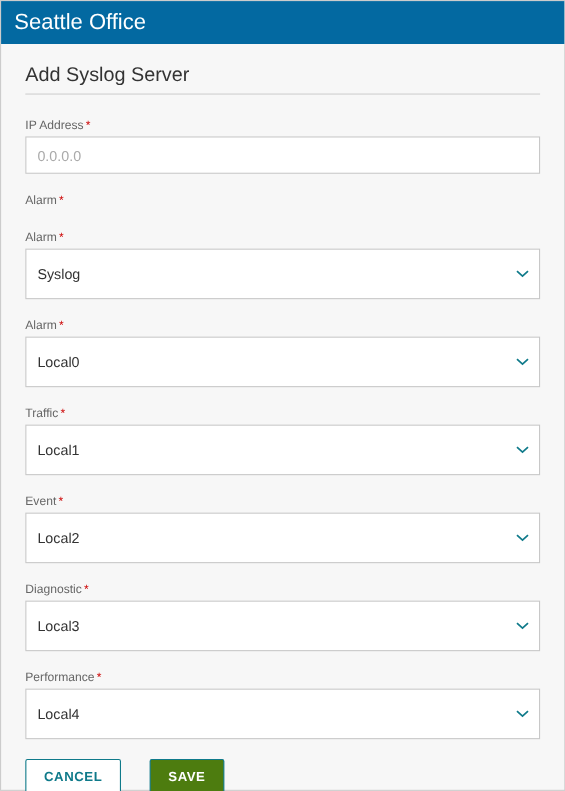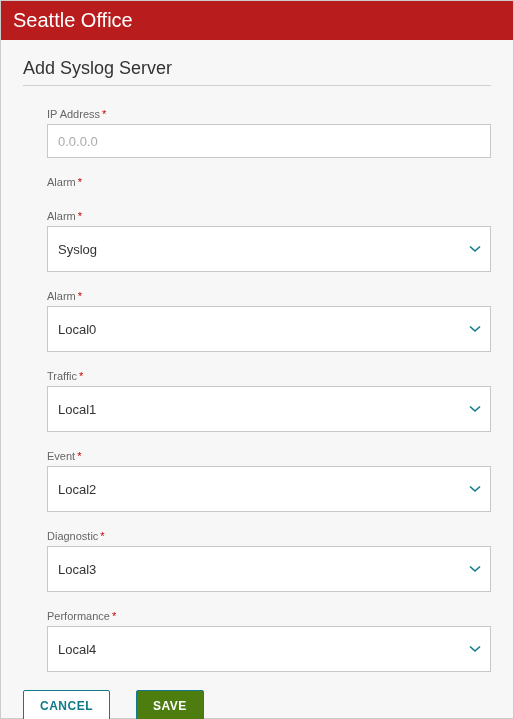--- a/index.html
+++ b/index.html
@@ -15,21 +15,21 @@
     }
     .container {
       width: 514px;
       height: 719px;
       border: 1px solid #ccc;
       background: #f7f7f7;
       display: flex;
       flex-direction: column;
     }
     .header {
-      background: #b91c1c;
+      background: #0369a1;
       color: #fff;
       padding: 8px 12px;
       font-size: 20px;
       font-weight: 400;
     }
     .content {
       padding: 18px 22px 32px 22px;
       flex: 1;
       display: flex;
       flex-direction: column;
@@ -37,21 +37,20 @@
     .page-title {
       font-size: 18px;
       color: #333;
       font-weight: 400;
       padding-bottom: 6px;
       border-bottom: 1px solid #d0d0d0;
       margin-bottom: 22px;
     }
     .field {
       margin-bottom: 18px;
-      margin-left: 24px;
     }
     .field-label {
       font-size: 11px;
       color: #666;
       margin-bottom: 4px;
       display: block;
     }
     .required {
       color: #c00;
       margin-left: 2px;

